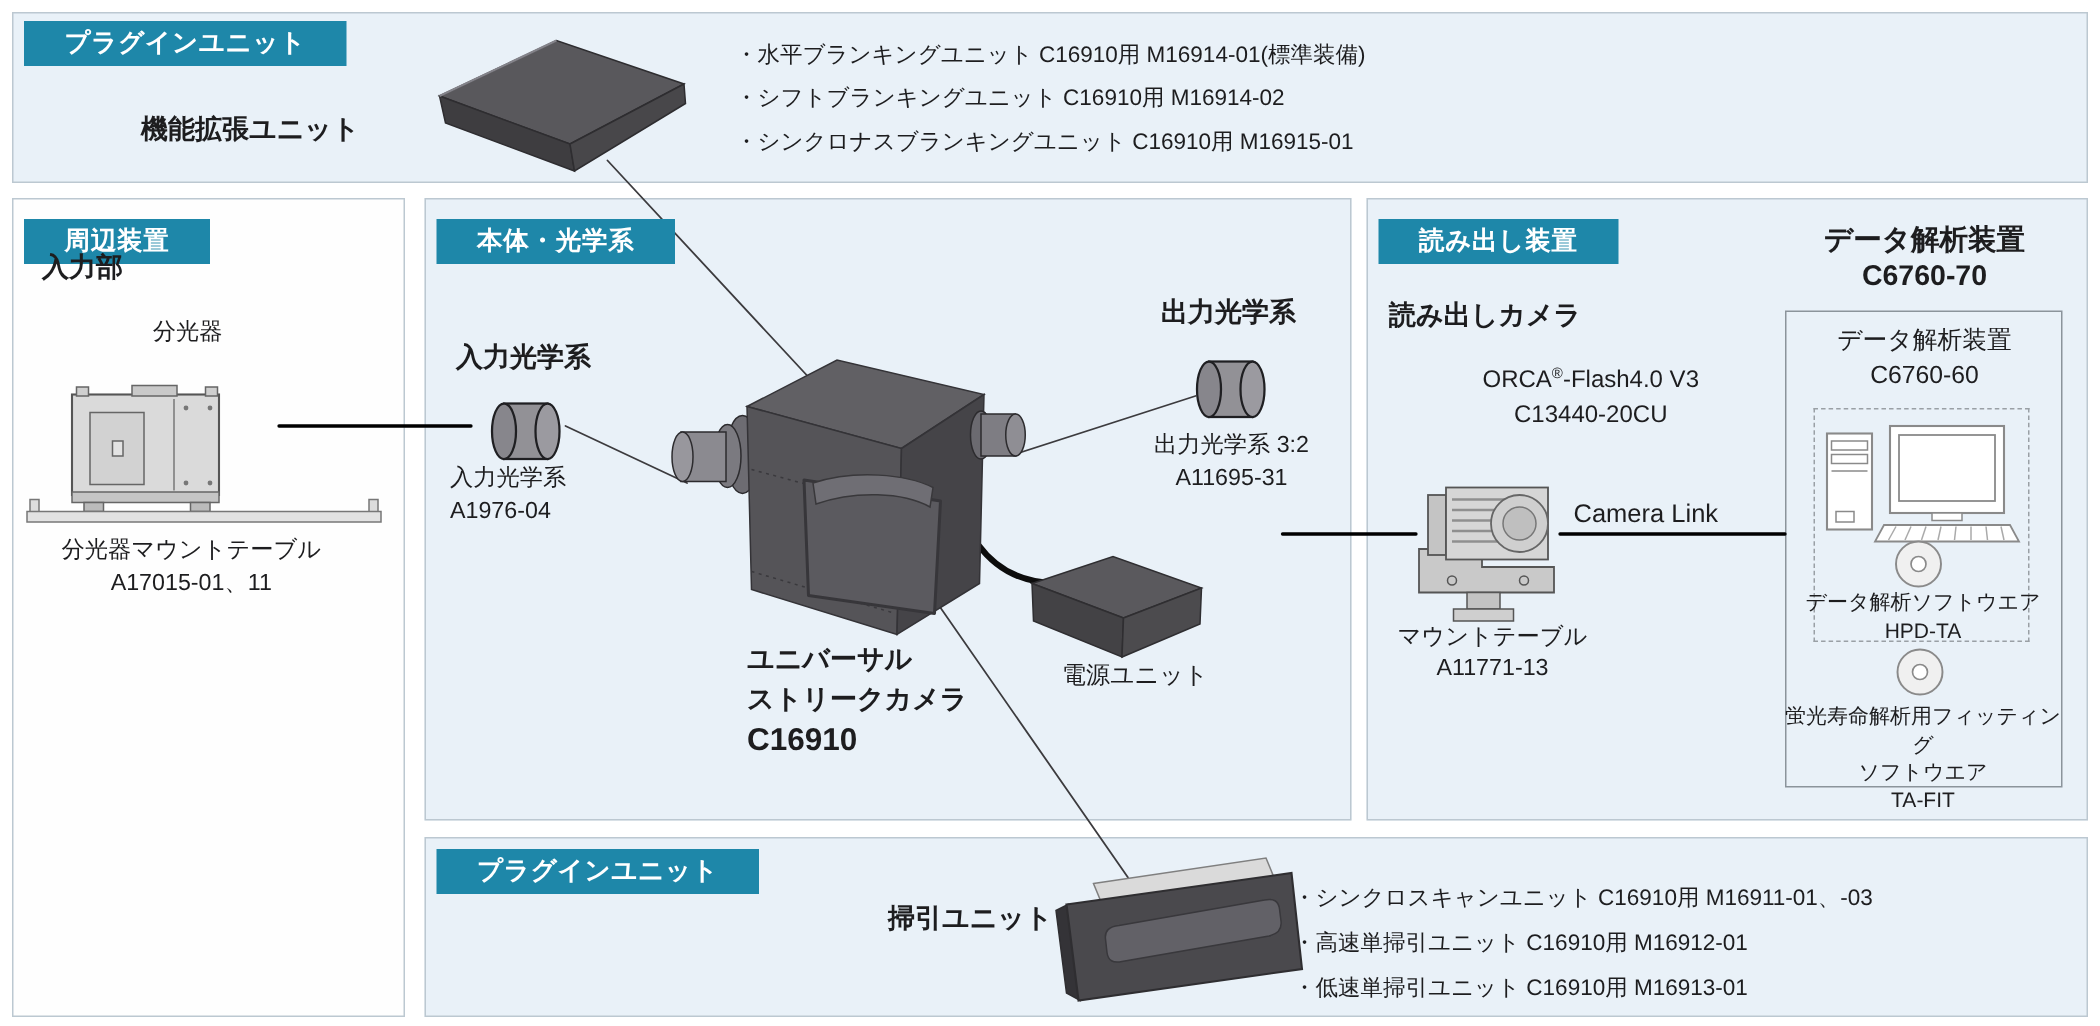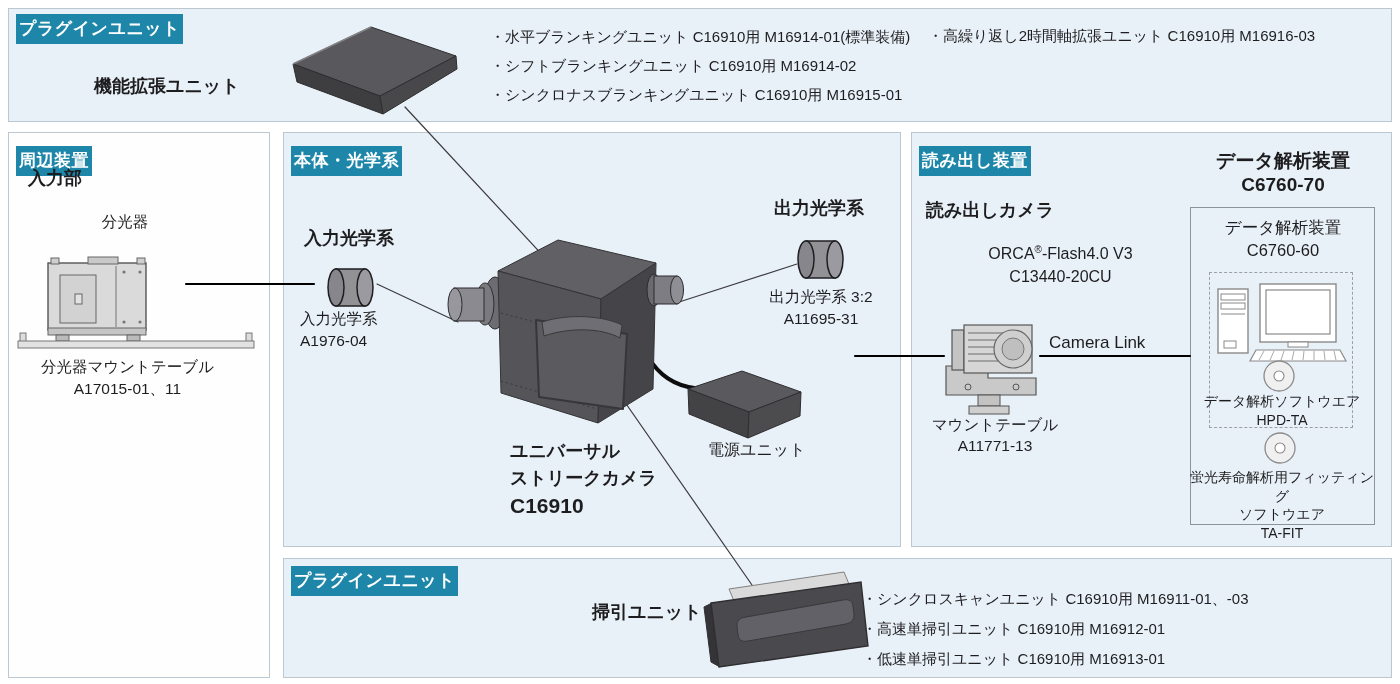--- a/index.html
+++ b/index.html
@@ -6,21 +6,21 @@
   body{
     width:1400px;height:684px;position:relative;overflow:hidden;
     background:#ffffff;color:#1d1d1f;
     font-family:"Liberation Sans","DejaVu Sans",sans-serif;
   }
   .panel{position:absolute;background:#e9f1f8;border:1px solid #bcc8d1;box-sizing:border-box;}
   .panel.white{background:#fefefe;}
   .tag{
     position:absolute;background:#1e87a9;color:#ffffff;
     font-size:17px;font-weight:600;line-height:1;letter-spacing:.5px;
-    padding:6px 3px 7px;z-index:3;white-space:nowrap;
+    padding:6px 27px 7px;z-index:3;white-space:nowrap;
   }
   .txt{position:absolute;z-index:3;white-space:nowrap;}
   .b{font-weight:bold;}
   .c{text-align:center;white-space:normal;}
   .list{position:absolute;z-index:3;}
   .list div{white-space:nowrap;}
   svg.overlay{position:absolute;left:0;top:0;z-index:2;}
   sup.reg{font-size:10px;vertical-align:super;line-height:0;}
 </style>
 </head>
@@ -172,38 +172,37 @@
 <span class="tag" style="left:919px;top:146px;">読み出し装置</span>
 <span class="tag" style="left:291px;top:566px;">プラグインユニット</span>
 
 <div class="txt b" style="left:94px;top:74px;font-size:18px;">機能拡張ユニット</div>
 <div class="list" style="left:490px;top:22px;font-size:15px;line-height:29px;">
   <div>・水平ブランキングユニット C16910用  M16914-01(標準装備)</div>
   <div>・シフトブランキングユニット C16910用  M16914-02</div>
   <div>・シンクロナスブランキングユニット C16910用  M16915-01</div>
 </div>
 <div class="list" style="left:928px;top:21px;font-size:15px;line-height:29px;">
-  <div>・高繰り返し2時間軸拡張ユニット C16910用  M16916-03</div>
 </div>
 
 <div class="txt b" style="left:28px;top:166px;font-size:18px;">入力部</div>
 <div class="txt c" style="left:10px;top:211px;width:230px;font-size:15.5px;line-height:21px;">
   <div>分光器</div>
 </div>
 <div class="txt c" style="left:5px;top:356px;width:245px;font-size:15.5px;line-height:21.5px;">
   <div>分光器マウントテーブル</div>
   <div>A17015-01、11</div>
 </div>
 
 <div class="txt b" style="left:304px;top:226px;font-size:18px;">入力光学系</div>
 <div class="txt" style="left:300px;top:308px;font-size:15.5px;line-height:22px;">
   <div>入力光学系</div>
   <div>A1976-04</div>
 </div>
-<div class="txt" style="left:510px;top:426px;margin-top:12px;">
+<div class="txt" style="left:498px;top:426px;">
   <div class="b" style="font-size:18px;line-height:27px;">ユニバーサル</div>
   <div class="b" style="font-size:18px;line-height:27px;">ストリークカメラ</div>
   <div class="b" style="font-size:21px;line-height:27px;">C16910</div>
 </div>
 <div class="txt b" style="left:774px;top:196px;font-size:18px;">出力光学系</div>
 <div class="txt c" style="left:741px;top:286px;width:160px;font-size:15.5px;line-height:22px;">
   <div>出力光学系 3:2</div>
   <div>A11695-31</div>
 </div>
 <div class="txt" style="left:708px;top:440px;font-size:16px;">電源ユニット</div>

